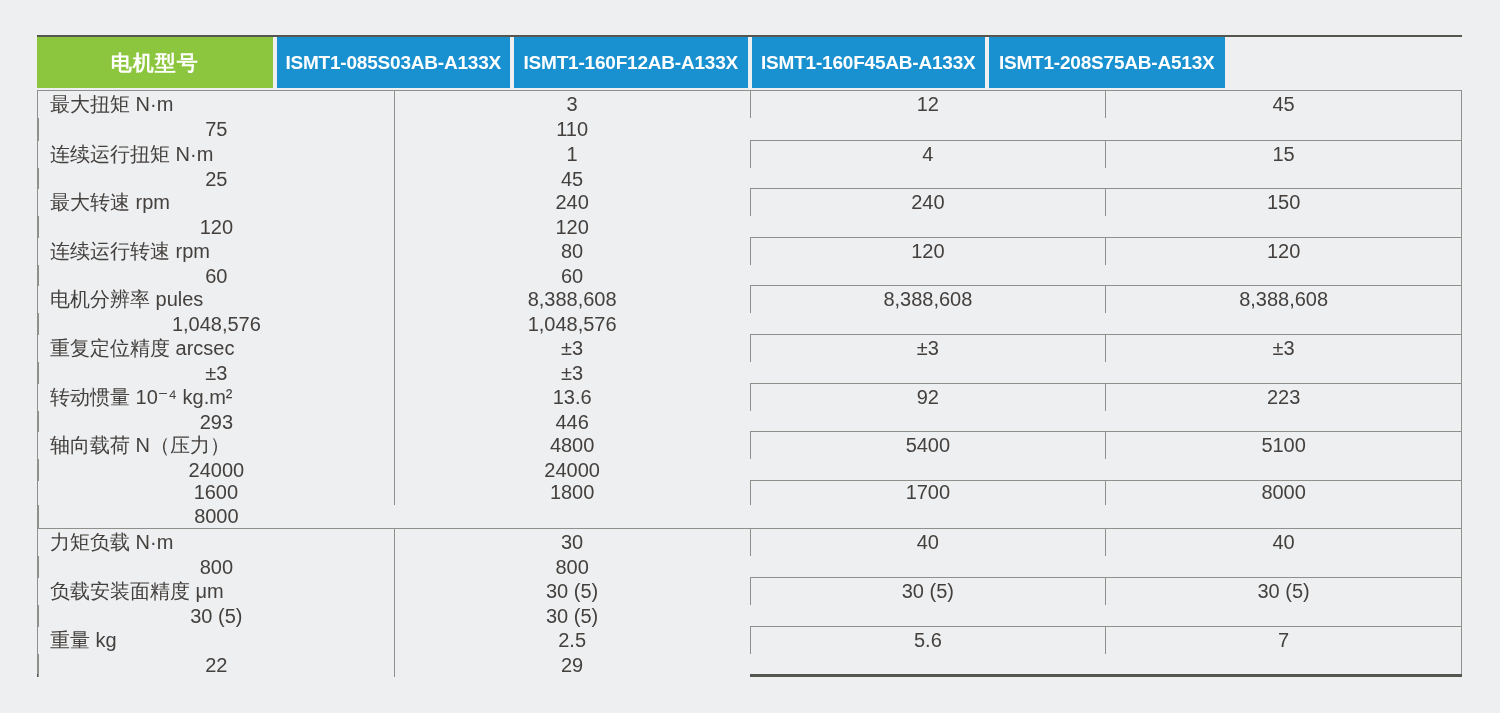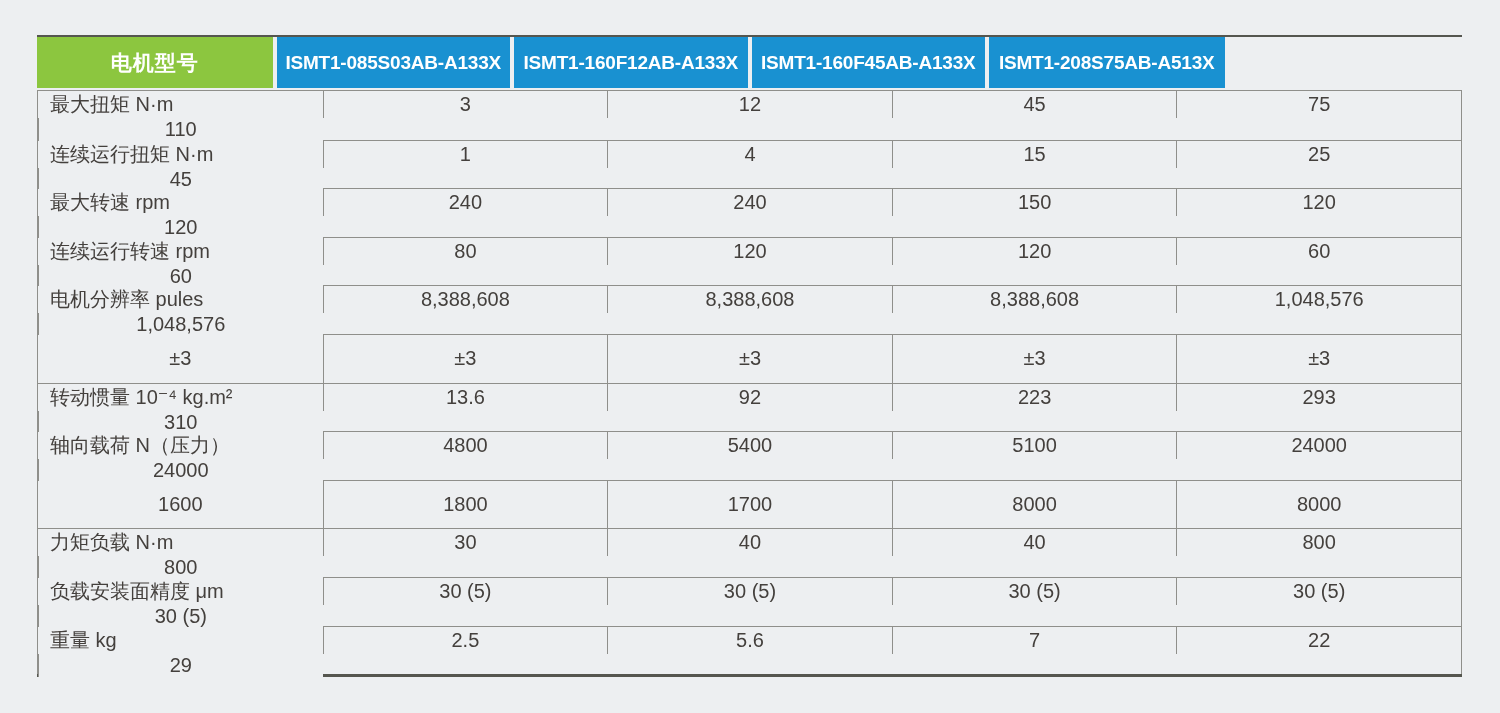--- a/index.html
+++ b/index.html
@@ -54,21 +54,21 @@
     letter-spacing:1px;
   }
   .hcell.model{background:var(--blue);}
   .body{
     margin-top:2px;
     border:1px solid var(--border);
     border-bottom:none;
   }
   .row{
     display:grid;
-    grid-template-columns:repeat(5,1fr);
+    grid-template-columns:repeat(4,1fr);
     height:48.6px;
   }
   .row + .row{border-top:1px solid var(--border);}
   .cell{
     display:flex;
     align-items:center;
     font-size:20px;
     background:var(--bg);
   }
   .cell + .cell{border-left:1px solid var(--border);}
@@ -132,33 +132,34 @@
       </div>
       <div class="row">
         <div class="cell label">电机分辨率 pules</div>
         <div class="cell value">8,388,608</div>
         <div class="cell value">8,388,608</div>
         <div class="cell value">8,388,608</div>
         <div class="cell value">1,048,576</div>
         <div class="cell value">1,048,576</div>
       </div>
       <div class="row">
+        <div class="cell label">重复定位精度 arcsec</div>
         <div class="cell value">±3</div>
         <div class="cell value">±3</div>
         <div class="cell value">±3</div>
         <div class="cell value">±3</div>
         <div class="cell value">±3</div>
       </div>
       <div class="row">
         <div class="cell label">转动惯量 10⁻⁴ kg.m²</div>
         <div class="cell value">13.6</div>
         <div class="cell value">92</div>
         <div class="cell value">223</div>
         <div class="cell value">293</div>
-        <div class="cell value">310</div>
+        <div class="cell value">446</div>
       </div>
       <div class="row">
         <div class="cell label">轴向载荷 N（压力）</div>
         <div class="cell value">4800</div>
         <div class="cell value">5400</div>
         <div class="cell value">5100</div>
         <div class="cell value">24000</div>
         <div class="cell value">24000</div>
       </div>
       <div class="row">

